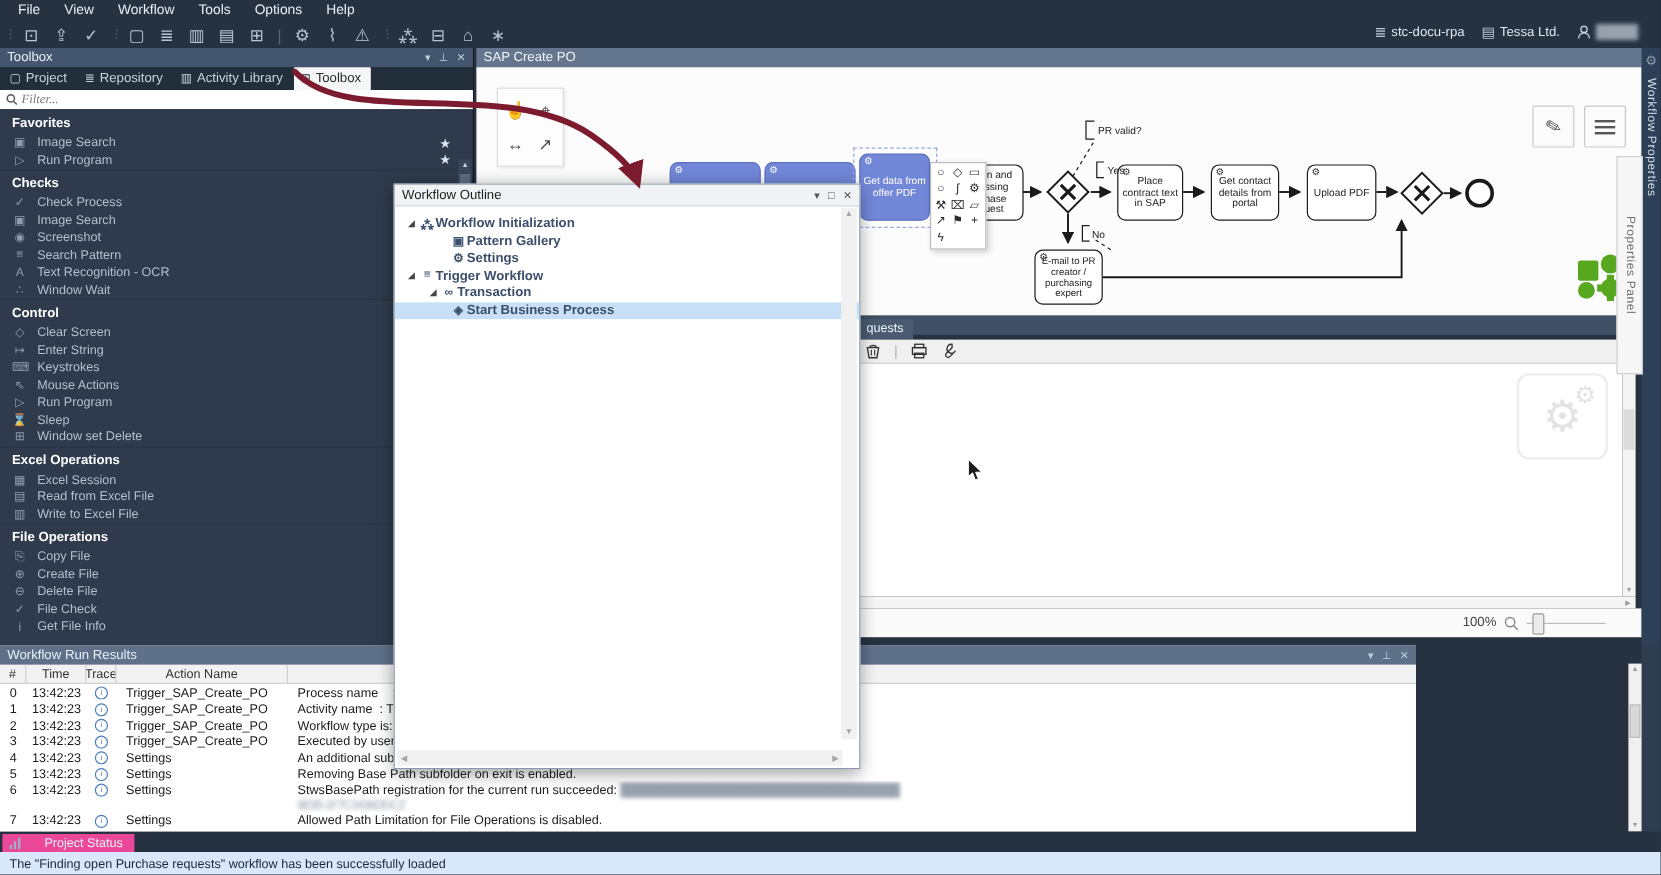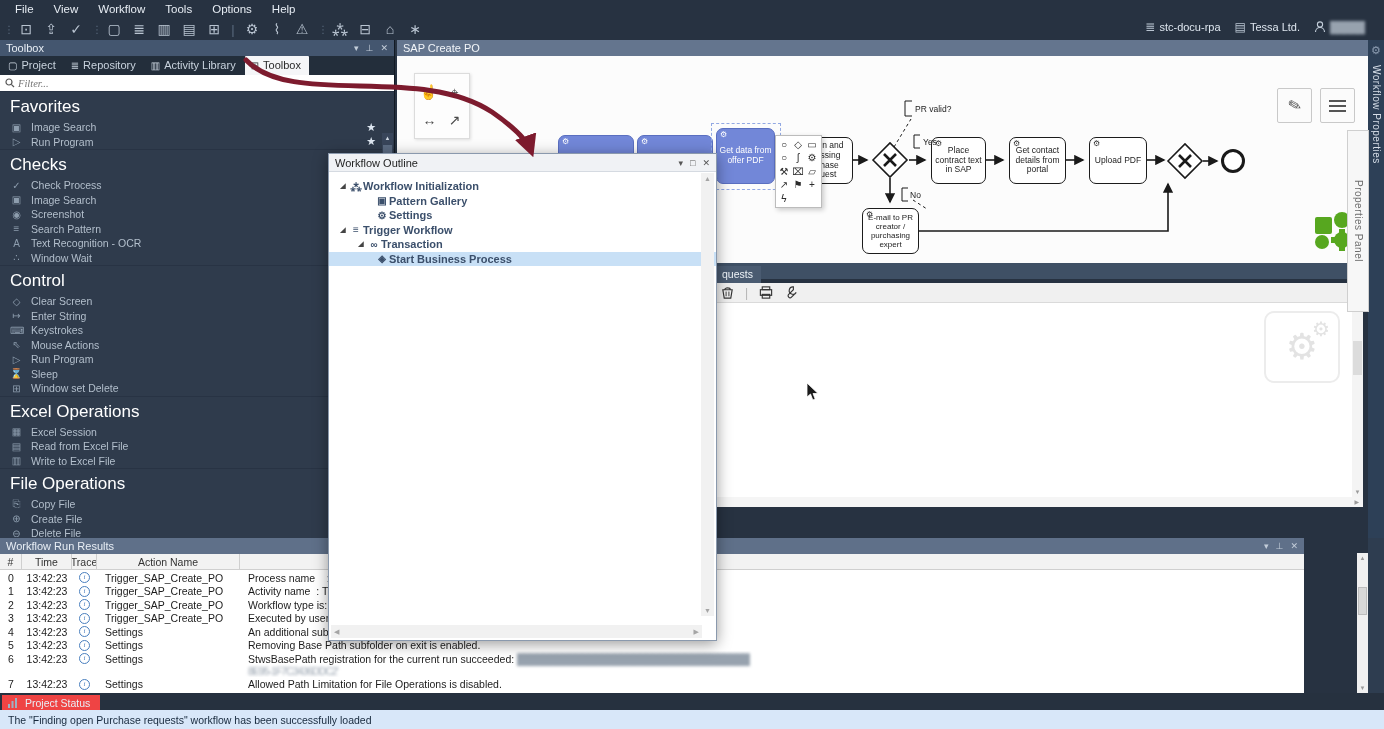--- a/index.html
+++ b/index.html
@@ -24,21 +24,21 @@
   #tb-tabs{display:flex;align-items:flex-end;height:19px;background:#232e3b;padding-left:2px;gap:1px;}
   .tab{display:flex;align-items:center;gap:4px;font-size:11px;color:#c8d2dd;padding:2px 8px 3px 6px;height:14px;}
   .tab .t-ico{font-size:10px;}
   .tab.active{background:#f5f6f8;color:#2b2b2b;border-radius:1px 1px 0 0;}
   #filter-row{display:flex;align-items:center;height:16px;background:#ffffff;margin:0;}
   #filter-row svg{margin:0 3px 0 5px;}
   #filter-input{border:none;outline:none;flex:1;font-size:10.5px;font-style:italic;color:#777;
       font-family:Liberation Serif, serif;height:14px;padding:0;}
   #tb-list{position:relative;height:446px;overflow:hidden;}
   .sec{border-top:1px solid #283344;}
-  .sec-title{font-size:17px;font-weight:normal;color:#ffffff;padding:5px 0 3px 10px;}
+  .sec-title{font-size:11px;font-weight:bold;color:#ffffff;padding:5px 0 3px 10px;}
   .tb-item{display:flex;align-items:center;height:14.5px;padding-left:10px;gap:8px;}
   .tb-item .i-ico{width:13px;font-size:10px;color:#8d9dae;text-align:center;}
   .tb-item .i-label{font-size:10.5px;color:#b3bfcc;}
   .tb-item .star{margin-left:auto;margin-right:18px;color:#dde6f0;font-size:11px;}
   #tb-scroll{position:absolute;right:1px;top:93px;width:11px;height:443px;background:#38455a;}
   #tb-scroll .arr{display:block;text-align:center;font-size:6px;color:#cfd8e2;padding-top:2px;}
   #tb-scroll .thumb{position:absolute;left:1px;top:12px;width:9px;height:46px;background:#5b6b82;}
   
   #docbar{left:397px;top:40px;width:971px;height:16px;background:#64758e;display:flex;align-items:center;
       padding-left:6px;font-size:11px;color:#f2f5f9;}
@@ -87,41 +87,41 @@
   #zoom-row{left:397px;top:507px;width:971px;height:24px;background:#fafafa;display:flex;align-items:center;justify-content:flex-end;gap:6px;padding-right:30px;box-sizing:border-box;}
   #zoom-level{font-size:11px;color:#444;}
   #zoom-slider{position:relative;width:66px;height:16px;}
   #zoom-slider .track{position:absolute;left:0;right:0;top:8px;height:1px;background:#bdbdbd;}
   #zoom-slider .thumb{position:absolute;left:5px;top:0;width:8px;height:16px;background:#ececec;border:1px solid #9a9a9a;border-radius:2px;}
   
   #right-strip{left:1368px;top:40px;width:16px;height:670px;background:#2d4057;display:flex;flex-direction:column;align-items:center;}
   #right-strip .gear{font-size:11px;color:#8b9bb0;margin-top:4px;}
   #right-strip span.vtext{writing-mode:vertical-rl;font-size:10px;color:#d6dee8;margin-top:8px;letter-spacing:.5px;}
   
-  #results{left:0;top:538px;width:1304px;height:155px;background:#ffffff;}
+  #results{left:0;top:538px;width:1180px;height:155px;background:#ffffff;}
   #results .panel-title{background:#5f7089;}
   #res-header{display:flex;height:15px;background:#f2f2f2;border-bottom:1px solid #cfcfcf;font-size:10.5px;color:#333;}
   .rh-cell{border-right:1px solid #cfcfcf;display:flex;align-items:center;justify-content:center;overflow:hidden;white-space:nowrap;box-sizing:border-box;}
   #res-rows{position:relative;height:124px;overflow:hidden;background:#fff;}
   .res-row{display:flex;font-size:10.5px;color:#1c1c1c;align-items:flex-start;}
   .rc{box-sizing:border-box;overflow:hidden;white-space:pre;padding-top:1.5px;}
   .rc.num{width:22px;text-align:center;}
   .rc.time{width:50px;text-align:center;}
   .rc.trace{width:25px;display:flex;justify-content:center;padding-top:2px;}
   .rc.action{width:143px;padding-left:8px;}
   .rc.msg{flex:1;padding-left:8px;}
   .info-i{width:9px;height:9px;border:1px solid #4a7fbe;border-radius:50%;color:#4a7fbe;font-size:7px;
       line-height:9px;text-align:center;font-style:italic;font-family:"Liberation Serif",serif;}
   #res-vscroll{position:absolute;right:16px;top:553px;width:11px;height:140px;background:#f0f0f0;}
   #res-vscroll .arr{display:block;text-align:center;font-size:6px;color:#9a9a9a;padding-top:2px;}
   #res-vscroll .thumb{position:absolute;left:1px;top:34px;width:9px;height:28px;background:#d8d8d8;border:1px solid #bdbdbd;box-sizing:border-box;}
   #res-right-edge{left:1368px;top:538px;width:16px;height:155px;background:#2e3d50;}
   
   #project-bar{left:0;top:693px;width:1384px;height:17px;background:#26313f;display:flex;align-items:flex-end;}
-  #project-tab{display:flex;align-items:center;gap:7px;background:#ef4444;height:15px;padding:0 10px 0 6px;
+  #project-tab{display:flex;align-items:center;gap:19px;background:#ec4899;height:15px;padding:0 10px 0 6px;
       font-size:10.5px;color:#e8eef5;margin-left:2px;}
   #statusbar{left:0;top:710px;width:1384px;height:19px;background:#d8e7f9;display:flex;align-items:center;
       padding-left:8px;font-size:10.5px;color:#16283c;box-sizing:border-box;}
   
   #outline-win{left:328px;top:153px;width:389px;height:488px;background:#fff;border:1px solid #8a99ad;
       box-shadow:0 3px 14px rgba(0,0,0,.4);z-index:40;box-sizing:border-box;}
   #outline-title{height:17px;background:#f0f2f5;border-bottom:1px solid #d5dae1;display:flex;align-items:center;
       padding:0 6px;font-size:11px;color:#1e1e1e;}
   #outline-title .pt-btns{color:#555;}
   #outline-tree{position:relative;padding-top:7px;}
@@ -489,20 +489,31 @@
     </div>
   </div>
   <div class="abs" id="lower-vscroll">
     <span class="arr">▲</span>
     <span class="thumb"></span>
     <span class="arr" style="position:absolute;bottom:2px;left:0;right:0;padding:0;">▼</span>
   </div>
   <div class="abs" id="lower-hscroll">
     <span class="arr">▶</span>
   </div>
+  <div class="abs" id="zoom-row">
+    <span id="zoom-level">100%</span>
+    <svg width="13" height="13" viewBox="0 0 12 12">
+      <circle cx="5" cy="5" r="3.6" fill="none" stroke="#8a8a8a" stroke-width="1.1"></circle>
+      <line x1="7.8" y1="7.8" x2="11" y2="11" stroke="#8a8a8a" stroke-width="1.1"></line>
+    </svg>
+    <div id="zoom-slider">
+      <div class="track"></div>
+        <div class="thumb"></div>
+    </div>
+  </div>
 
   <div class="abs" id="right-strip">
     <span class="gear">⚙</span>
     <span class="vtext">Workflow Properties</span>
   </div>
 
   <div class="abs" id="results">
     <div class="panel-title">
       <span>Workflow Run Results</span>
       <span class="pt-btns">

